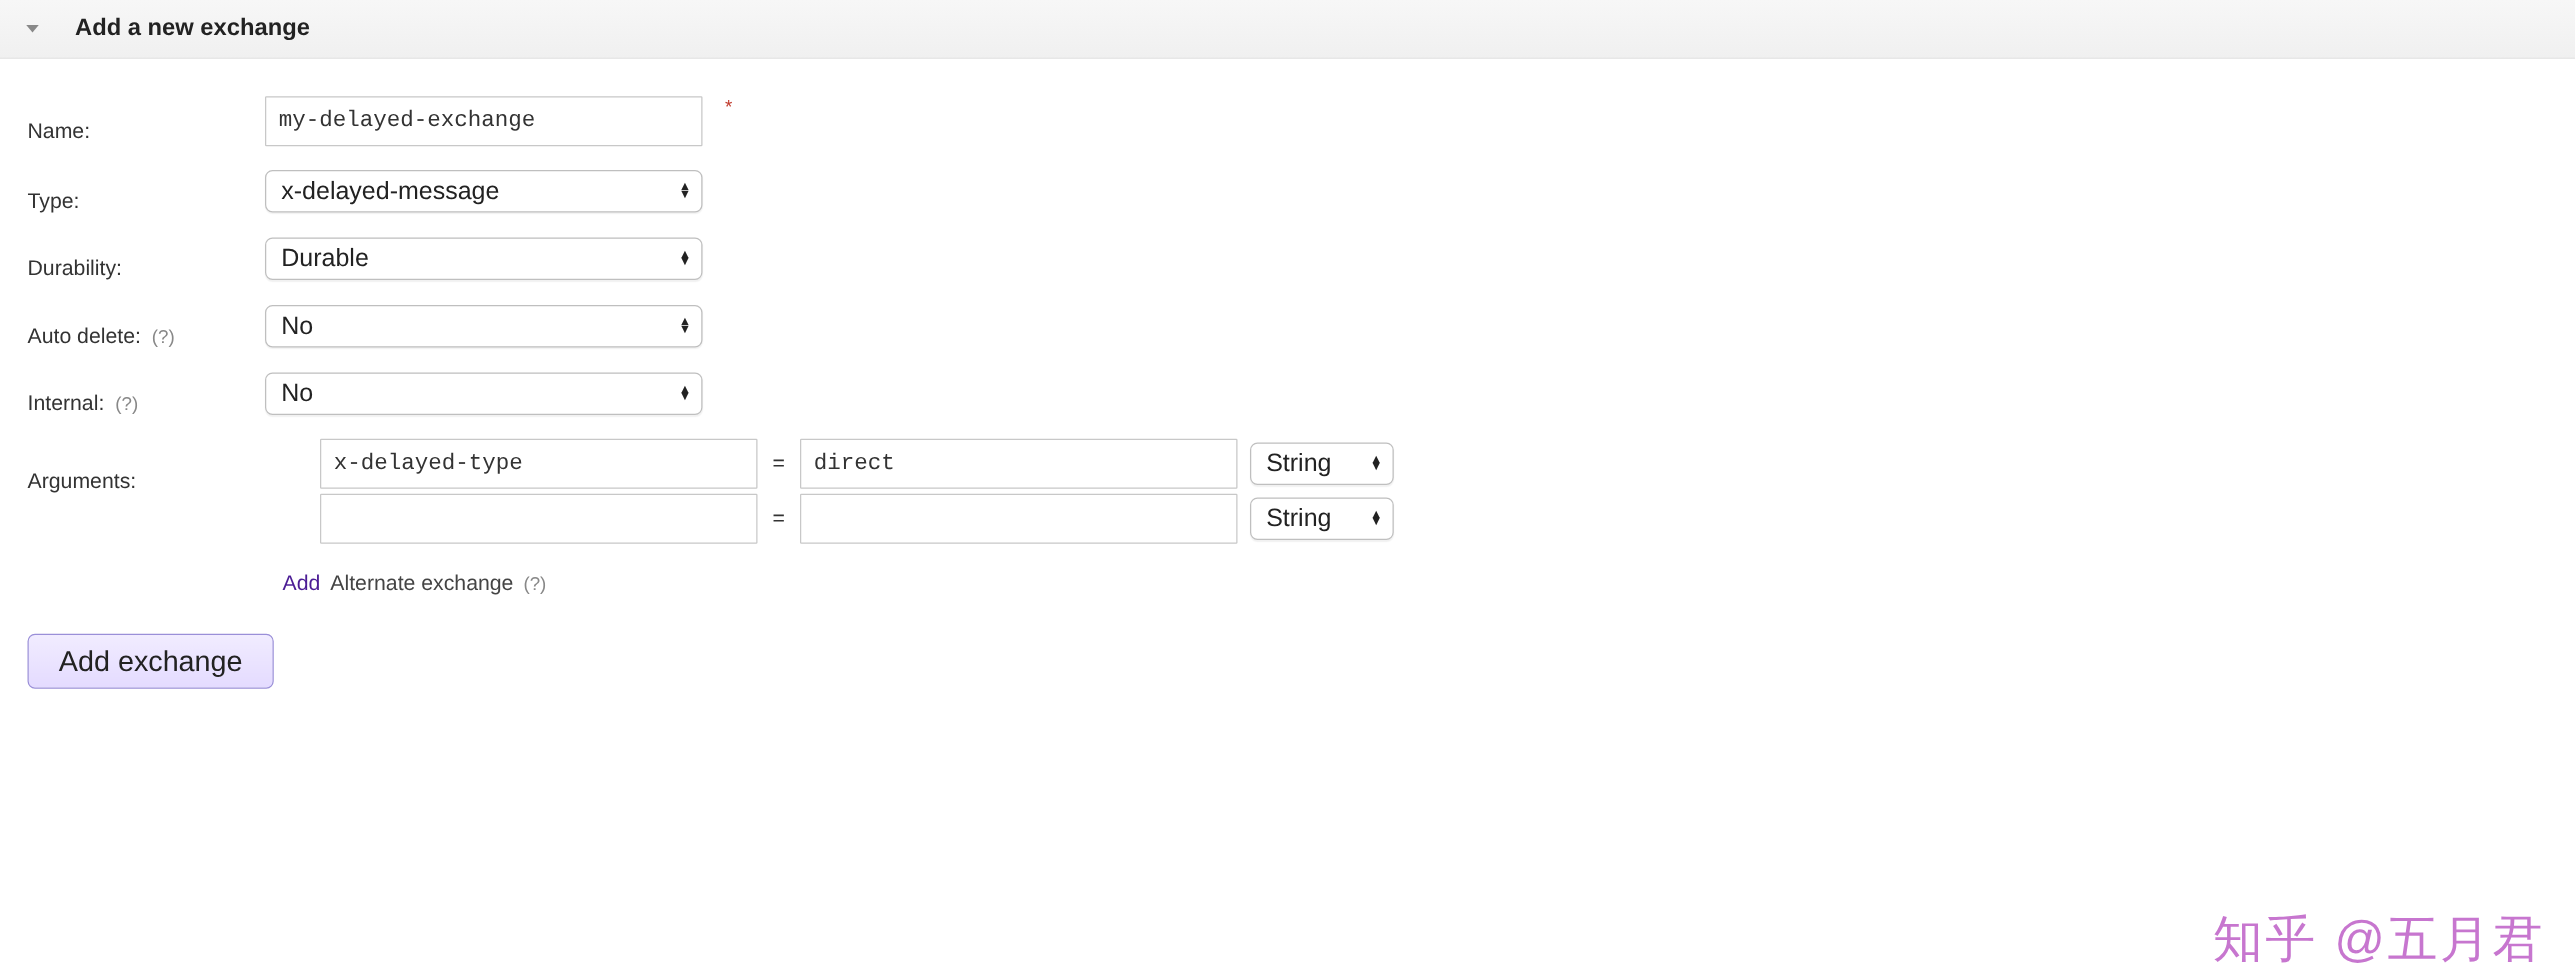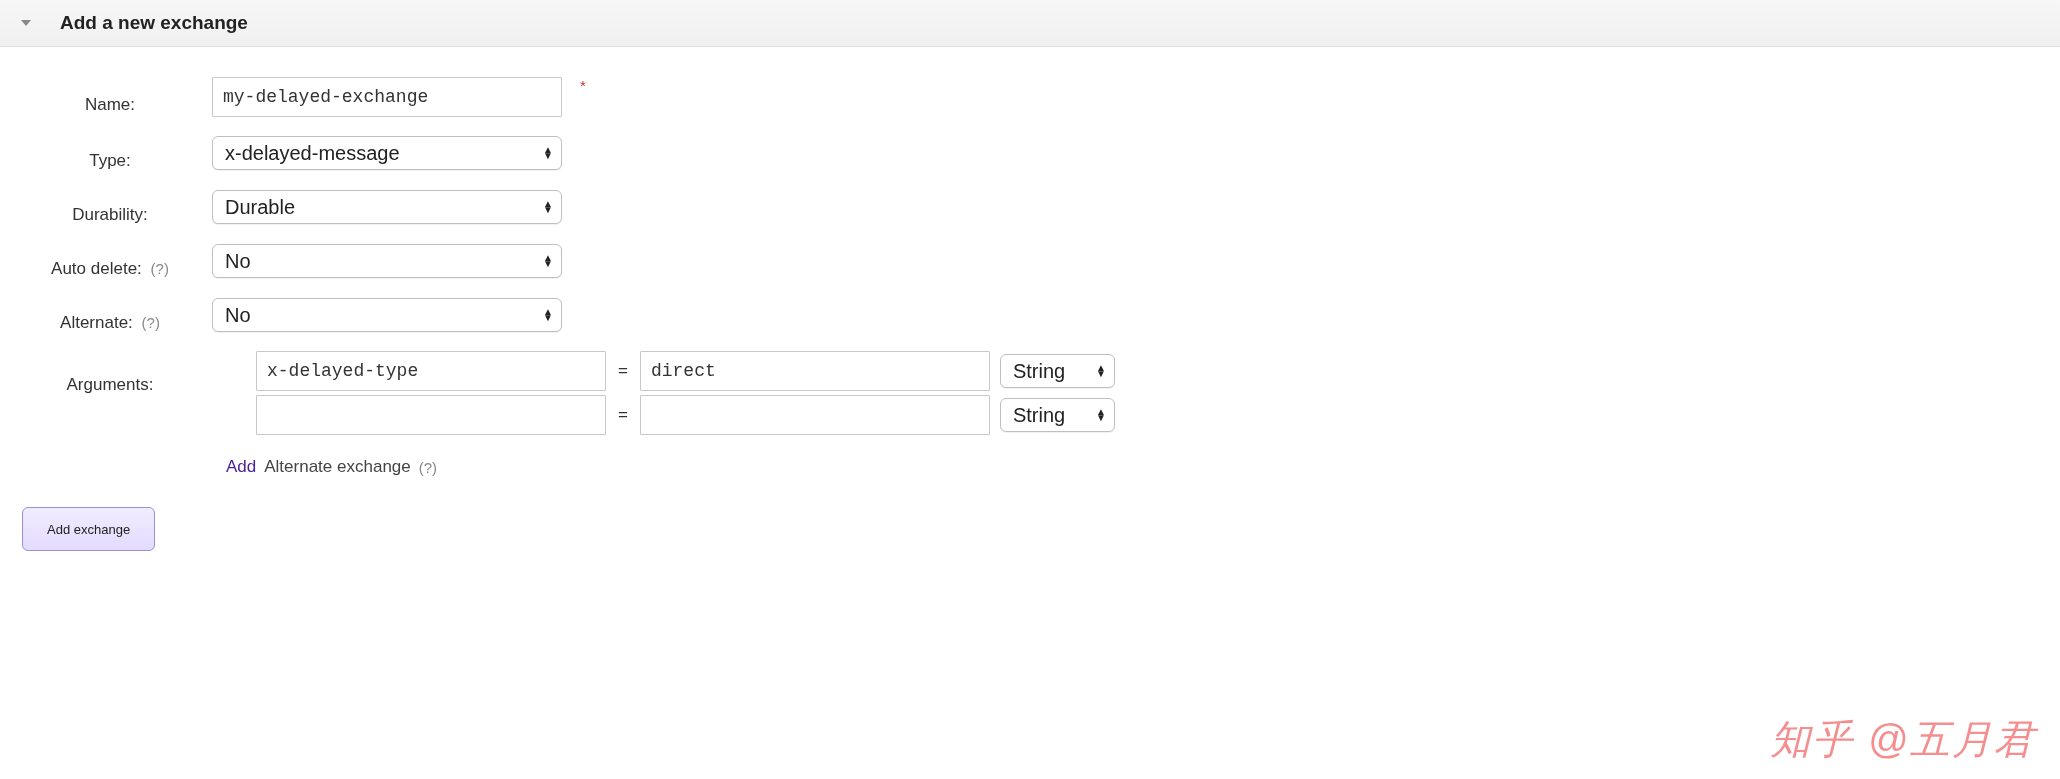--- a/index.html
+++ b/index.html
@@ -33,21 +33,21 @@
     .form-area {
       padding: 30px 22px 20px 22px;
     }
     .form-row {
       display: flex;
       align-items: center;
       margin-bottom: 18px;
     }
     .form-row .label-cell {
       width: 190px;
-      text-align: center;
+      text-align: left;
       padding-right: 14px;
       color: #333;
       font-size: 17px;
       white-space: nowrap;
       margin-top: 16px;
     }
     .form-row .label-cell .help {
       color: #888;
       font-size: 15px;
       margin-left: 4px;
@@ -124,36 +124,35 @@
     .args-hint-row .add-lbl { color: #4c1d95; }
     .args-hint-row .help { color: #888; font-size: 15px; }
     .submit-area { padding: 10px 22px 30px 22px; }
     .btn-submit {
       height: 44px;
       padding: 0 24px;
       border: 1px solid #9a8fd8;
       border-radius: 6px;
       background: linear-gradient(#f1ecff, #e4dbff);
       color: #222;
-      font-size: 13px;
+      font-size: 23px;
       cursor: pointer;
       text-align: center;
     }
     .watermark {
       position: fixed;
       right: 24px;
-      bottom: 12px;
-      color: #ef4444;
+      bottom: 0;
+      color: #a21caf;
       font-size: 40px;
       font-weight: 500;
       letter-spacing: 2px;
       pointer-events: none;
       user-select: none;
       opacity: 0.6;
-      font-style: italic;
     }
   </style>
 </head>
 <body>
 
 <div class="section-header">
   <span class="caret">
     <svg width="12" height="12" viewBox="0 0 12 12">
         <polygon points="1,3 11,3 6,9" fill="#888"></polygon>
       </svg>
@@ -205,21 +204,21 @@
         <select>
           <option>No</option>
         </select>
         <span class="arrows">▲<br>▼</span>
       </div>
     </div>
   </div>
 
   <div class="form-row">
     <div class="label-cell">
-      <span>Alternate:</span>
+      <span>Internal:</span>
       <span class="help">(?)</span>
     </div>
     <div class="control-cell">
       <div class="select-wrap big">
         <select>
           <option>No</option>
         </select>
         <span class="arrows">▲<br>▼</span>
       </div>
     </div>

